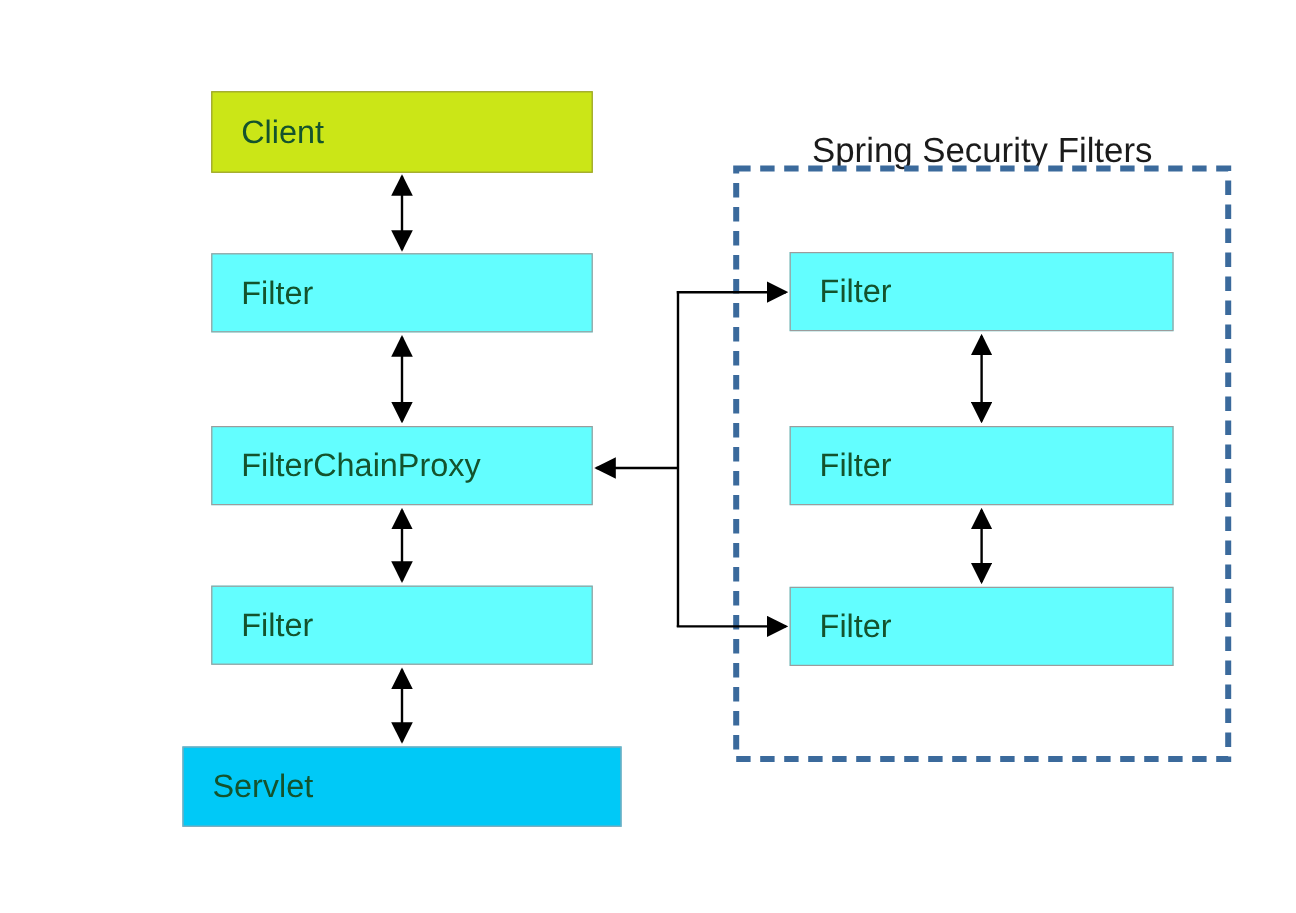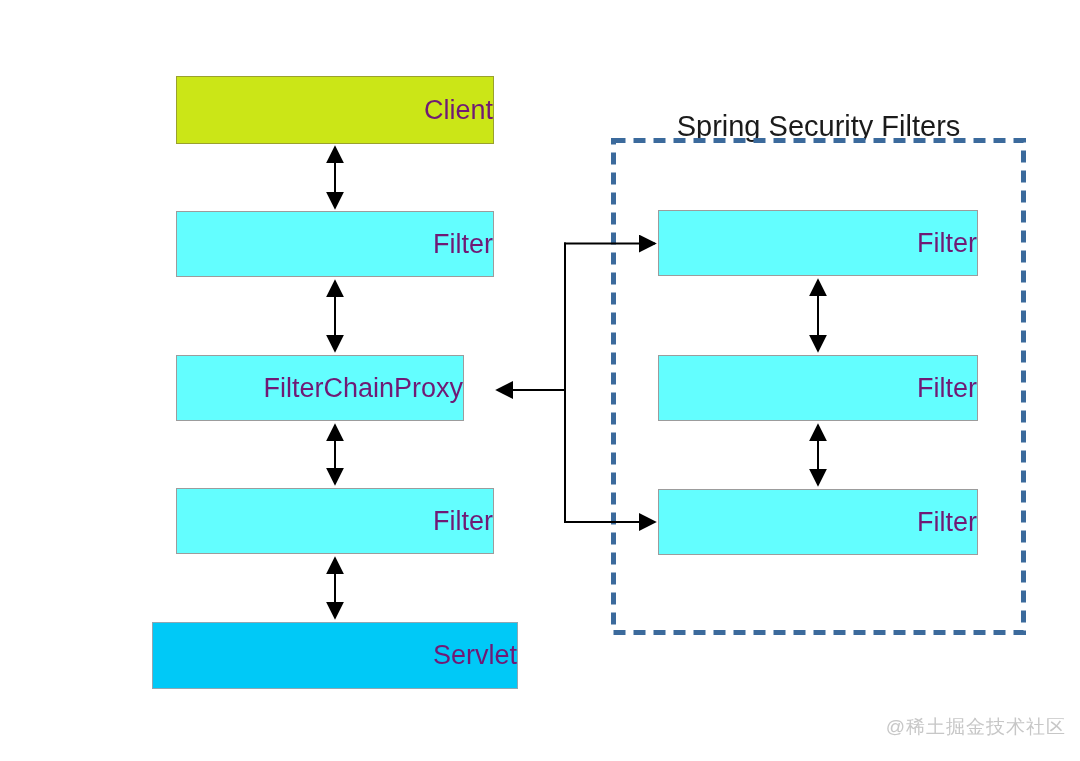--- a/index.html
+++ b/index.html
@@ -5,30 +5,31 @@
   html,body{margin:0;padding:0;background:#ffffff;}
   .canvas{
     position:relative;
     width:1080px;height:761px;
     background:#ffffff;
     font-family:"Liberation Sans","DejaVu Sans",sans-serif;
     overflow:hidden;
   }
   .node{
     position:absolute;
-    display:flex;align-items:center;justify-content:flex-end;
+    display:flex;align-items:center;justify-content:flex-start;
     box-sizing:border-box;
     border:1px solid #9c9c9c;
     font-size:27px;
-    color:#701a75;
+    color:#14532d;
     z-index:2;
+    padding-left:24px;
   }
   .node-client{left:176px;top:76px;width:318px;height:68px;background:#cbe617;border-color:#9aa12e;}
   .node-filter-top{left:176px;top:211px;width:318px;height:66px;background:#63feff;}
-  .node-fcp{left:176px;top:355px;width:288px;height:66px;background:#63feff;}
+  .node-fcp{left:176px;top:355px;width:318px;height:66px;background:#63feff;}
   .node-filter-bottom{left:176px;top:488px;width:318px;height:66px;background:#63feff;}
   .node-servlet{left:152px;top:622px;width:366px;height:67px;background:#00c9f7;border-color:#8fa7b3;}
   .sec-filter-1{left:658px;top:210px;width:320px;height:66px;background:#63feff;}
   .sec-filter-2{left:658px;top:355px;width:320px;height:66px;background:#63feff;}
   .sec-filter-3{left:658px;top:489px;width:320px;height:66px;background:#63feff;}
   .group-title{
     position:absolute;left:611px;top:88px;width:415px;height:42px;
     display:flex;align-items:center;justify-content:center;
     font-size:29px;color:#1b1b1b;z-index:2;margin-top:17px;
   }
@@ -95,14 +96,13 @@
 
     <line x1="818" y1="280" x2="818" y2="351" stroke="#000" stroke-width="2" marker-start="url(#ah)" marker-end="url(#ah)"></line>
     <line x1="818" y1="425" x2="818" y2="485" stroke="#000" stroke-width="2" marker-start="url(#ah)" marker-end="url(#ah)"></line>
 
     <line x1="565" y1="242.5" x2="565" y2="522.5" stroke="#000" stroke-width="2"></line>
     <line x1="564" y1="243.5" x2="655" y2="243.5" stroke="#000" stroke-width="2" marker-end="url(#ah)"></line>
     <line x1="565" y1="390" x2="497" y2="390" stroke="#000" stroke-width="2" marker-end="url(#ah)"></line>
     <line x1="564" y1="522" x2="655" y2="522" stroke="#000" stroke-width="2" marker-end="url(#ah)"></line>
   </svg>
 
-  <div class="watermark">@稀土掘金技术社区</div>
 </div>
 
 </body></html>

